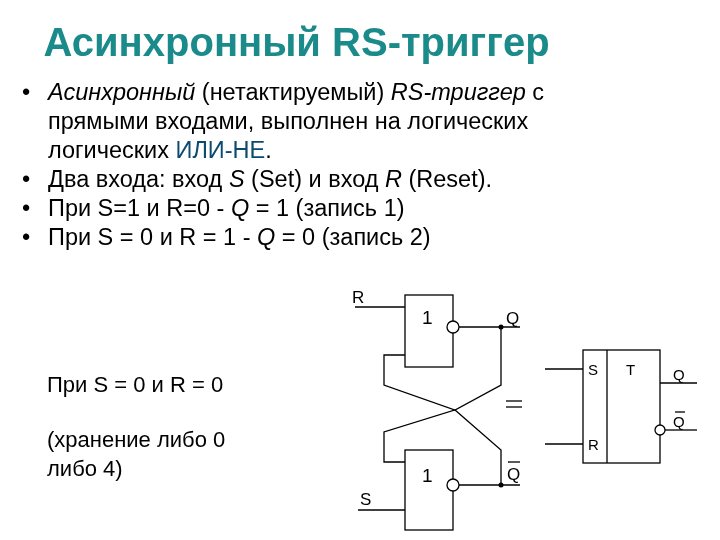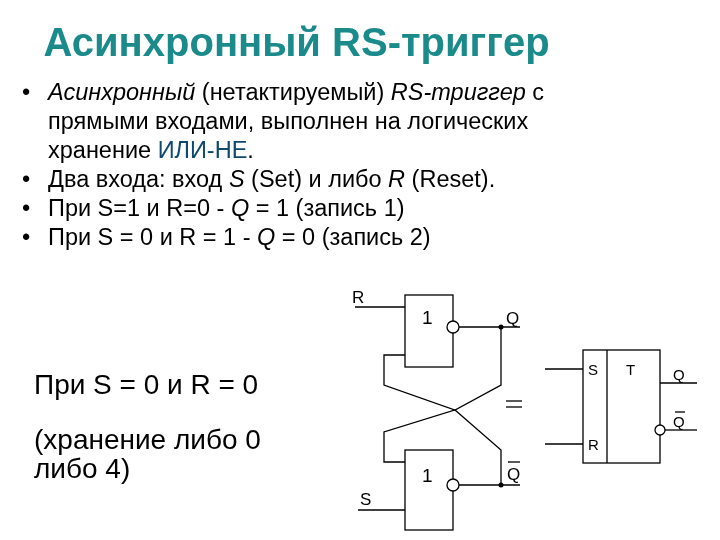--- a/index.html
+++ b/index.html
@@ -6,39 +6,39 @@
   body { width:720px; height:540px; position:relative; overflow:hidden;
          font-family: "Liberation Sans", sans-serif; color:#000; }
   .title { position:absolute; left:0; top:20px; width:593px; text-align:center;
            font-size:40px; font-weight:bold; color:#1a8a8a; }
   .bullets { position:absolute; left:22px; top:78px; width:690px; font-size:23.5px; line-height:29px; }
   .bullet { position:relative; padding-left:26px; }
   .bullet .dot { position:absolute; left:0; top:0; }
   .bi { font-weight:normal; font-style:italic; }
   .it { font-style:italic; }
   .blue { color:#0c4a6e; }
-  .side { position:absolute; left:34px; font-size:28px; line-height:29px; }
+  .side { position:absolute; left:47px; font-size:22px; line-height:29px; }
   svg { position:absolute; left:0; top:0; }
   .lbl { font-family:"Liberation Sans", sans-serif; }
 </style>
 </head>
 <body>
 
 <div class="title">Асинхронный RS-триггер</div>
 
 <div class="bullets">
   <div class="bullet">
     <span class="dot">•</span>
     <span class="bi">Асинхронный</span><span> (нетактируемый) </span><span class="bi">RS-триггер</span><span> с</span><br>
     <span>прямыми входами, выполнен на логических</span><br>
-    <span>хранение </span><span class="blue">ИЛИ-НЕ</span><span>.</span>
+    <span>логических </span><span class="blue">ИЛИ-НЕ</span><span>.</span>
   </div>
   <div class="bullet">
     <span class="dot">•</span>
-    <span>Два входа: вход </span><span class="it">S</span><span> (Set) и либо </span><span class="it">R</span><span> (Reset).</span>
+    <span>Два входа: вход </span><span class="it">S</span><span> (Set) и вход </span><span class="it">R</span><span> (Reset).</span>
   </div>
   <div class="bullet">
     <span class="dot">•</span>
     <span>При S=1 и R=0 - </span><span class="it">Q</span><span> = 1 (запись 1)</span>
   </div>
   <div class="bullet">
     <span class="dot">•</span>
     <span>При S = 0 и R = 1 - </span><span class="it">Q</span><span> = 0 (запись 2)</span>
   </div>
 </div>

